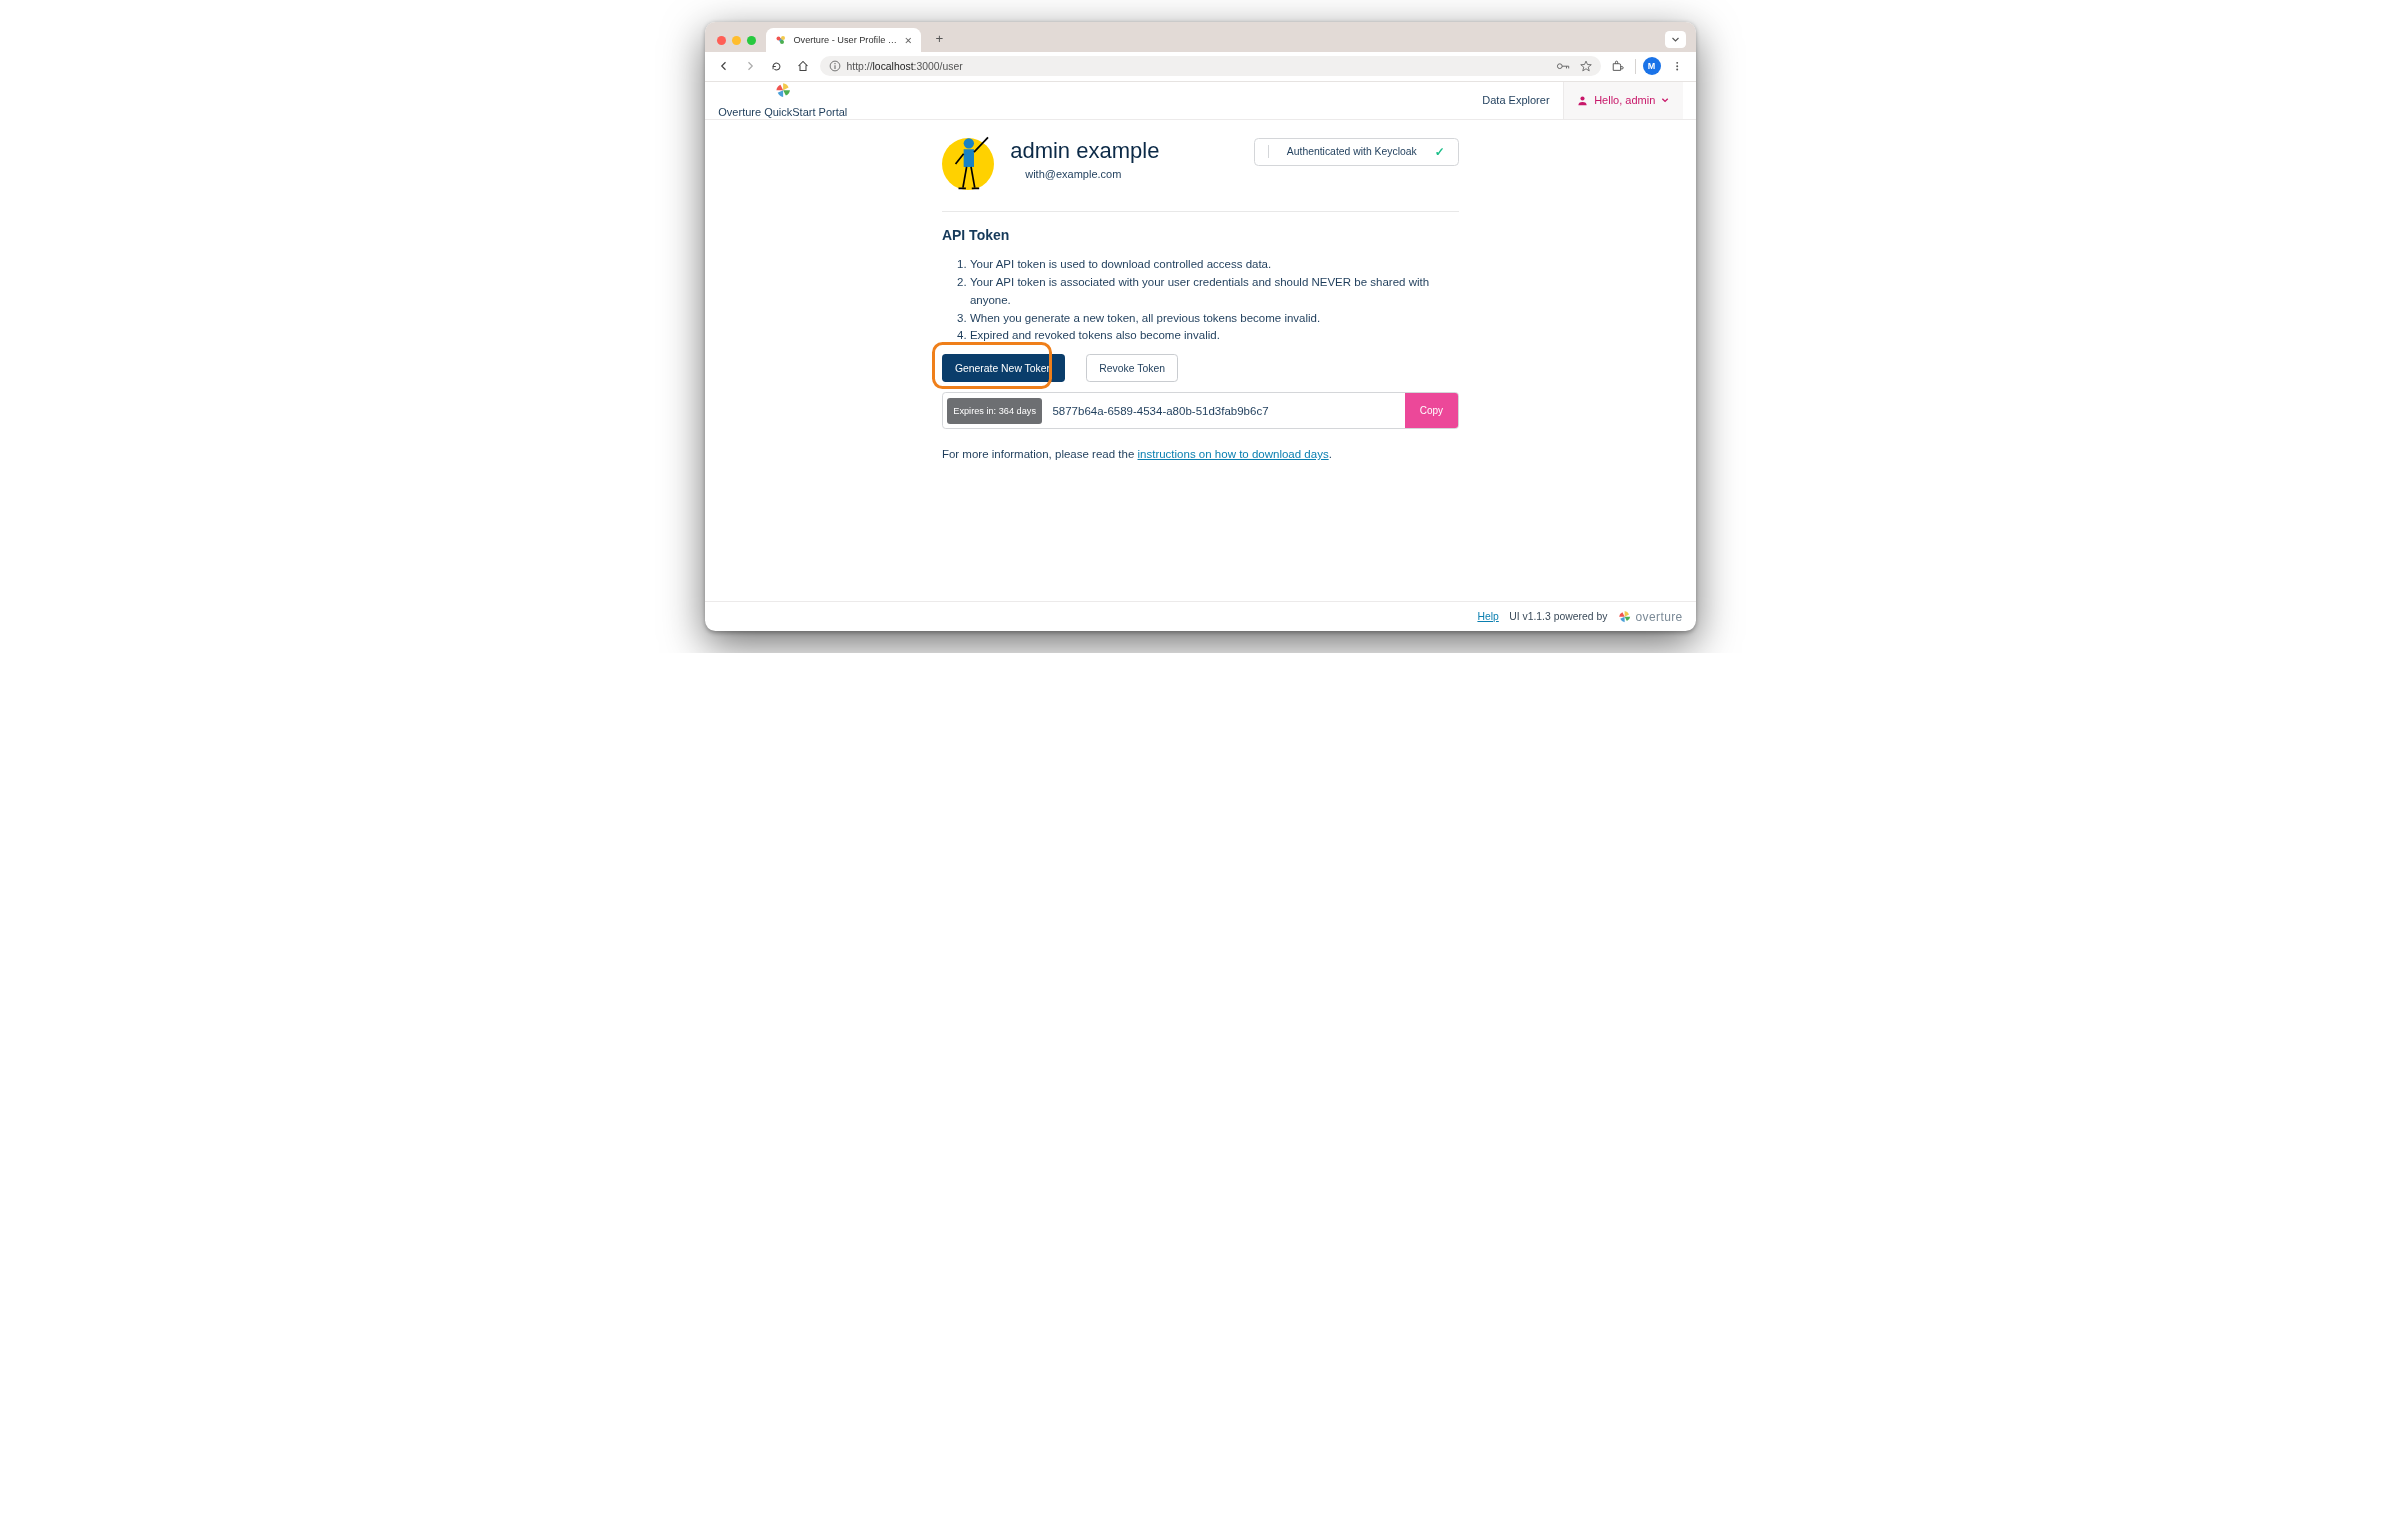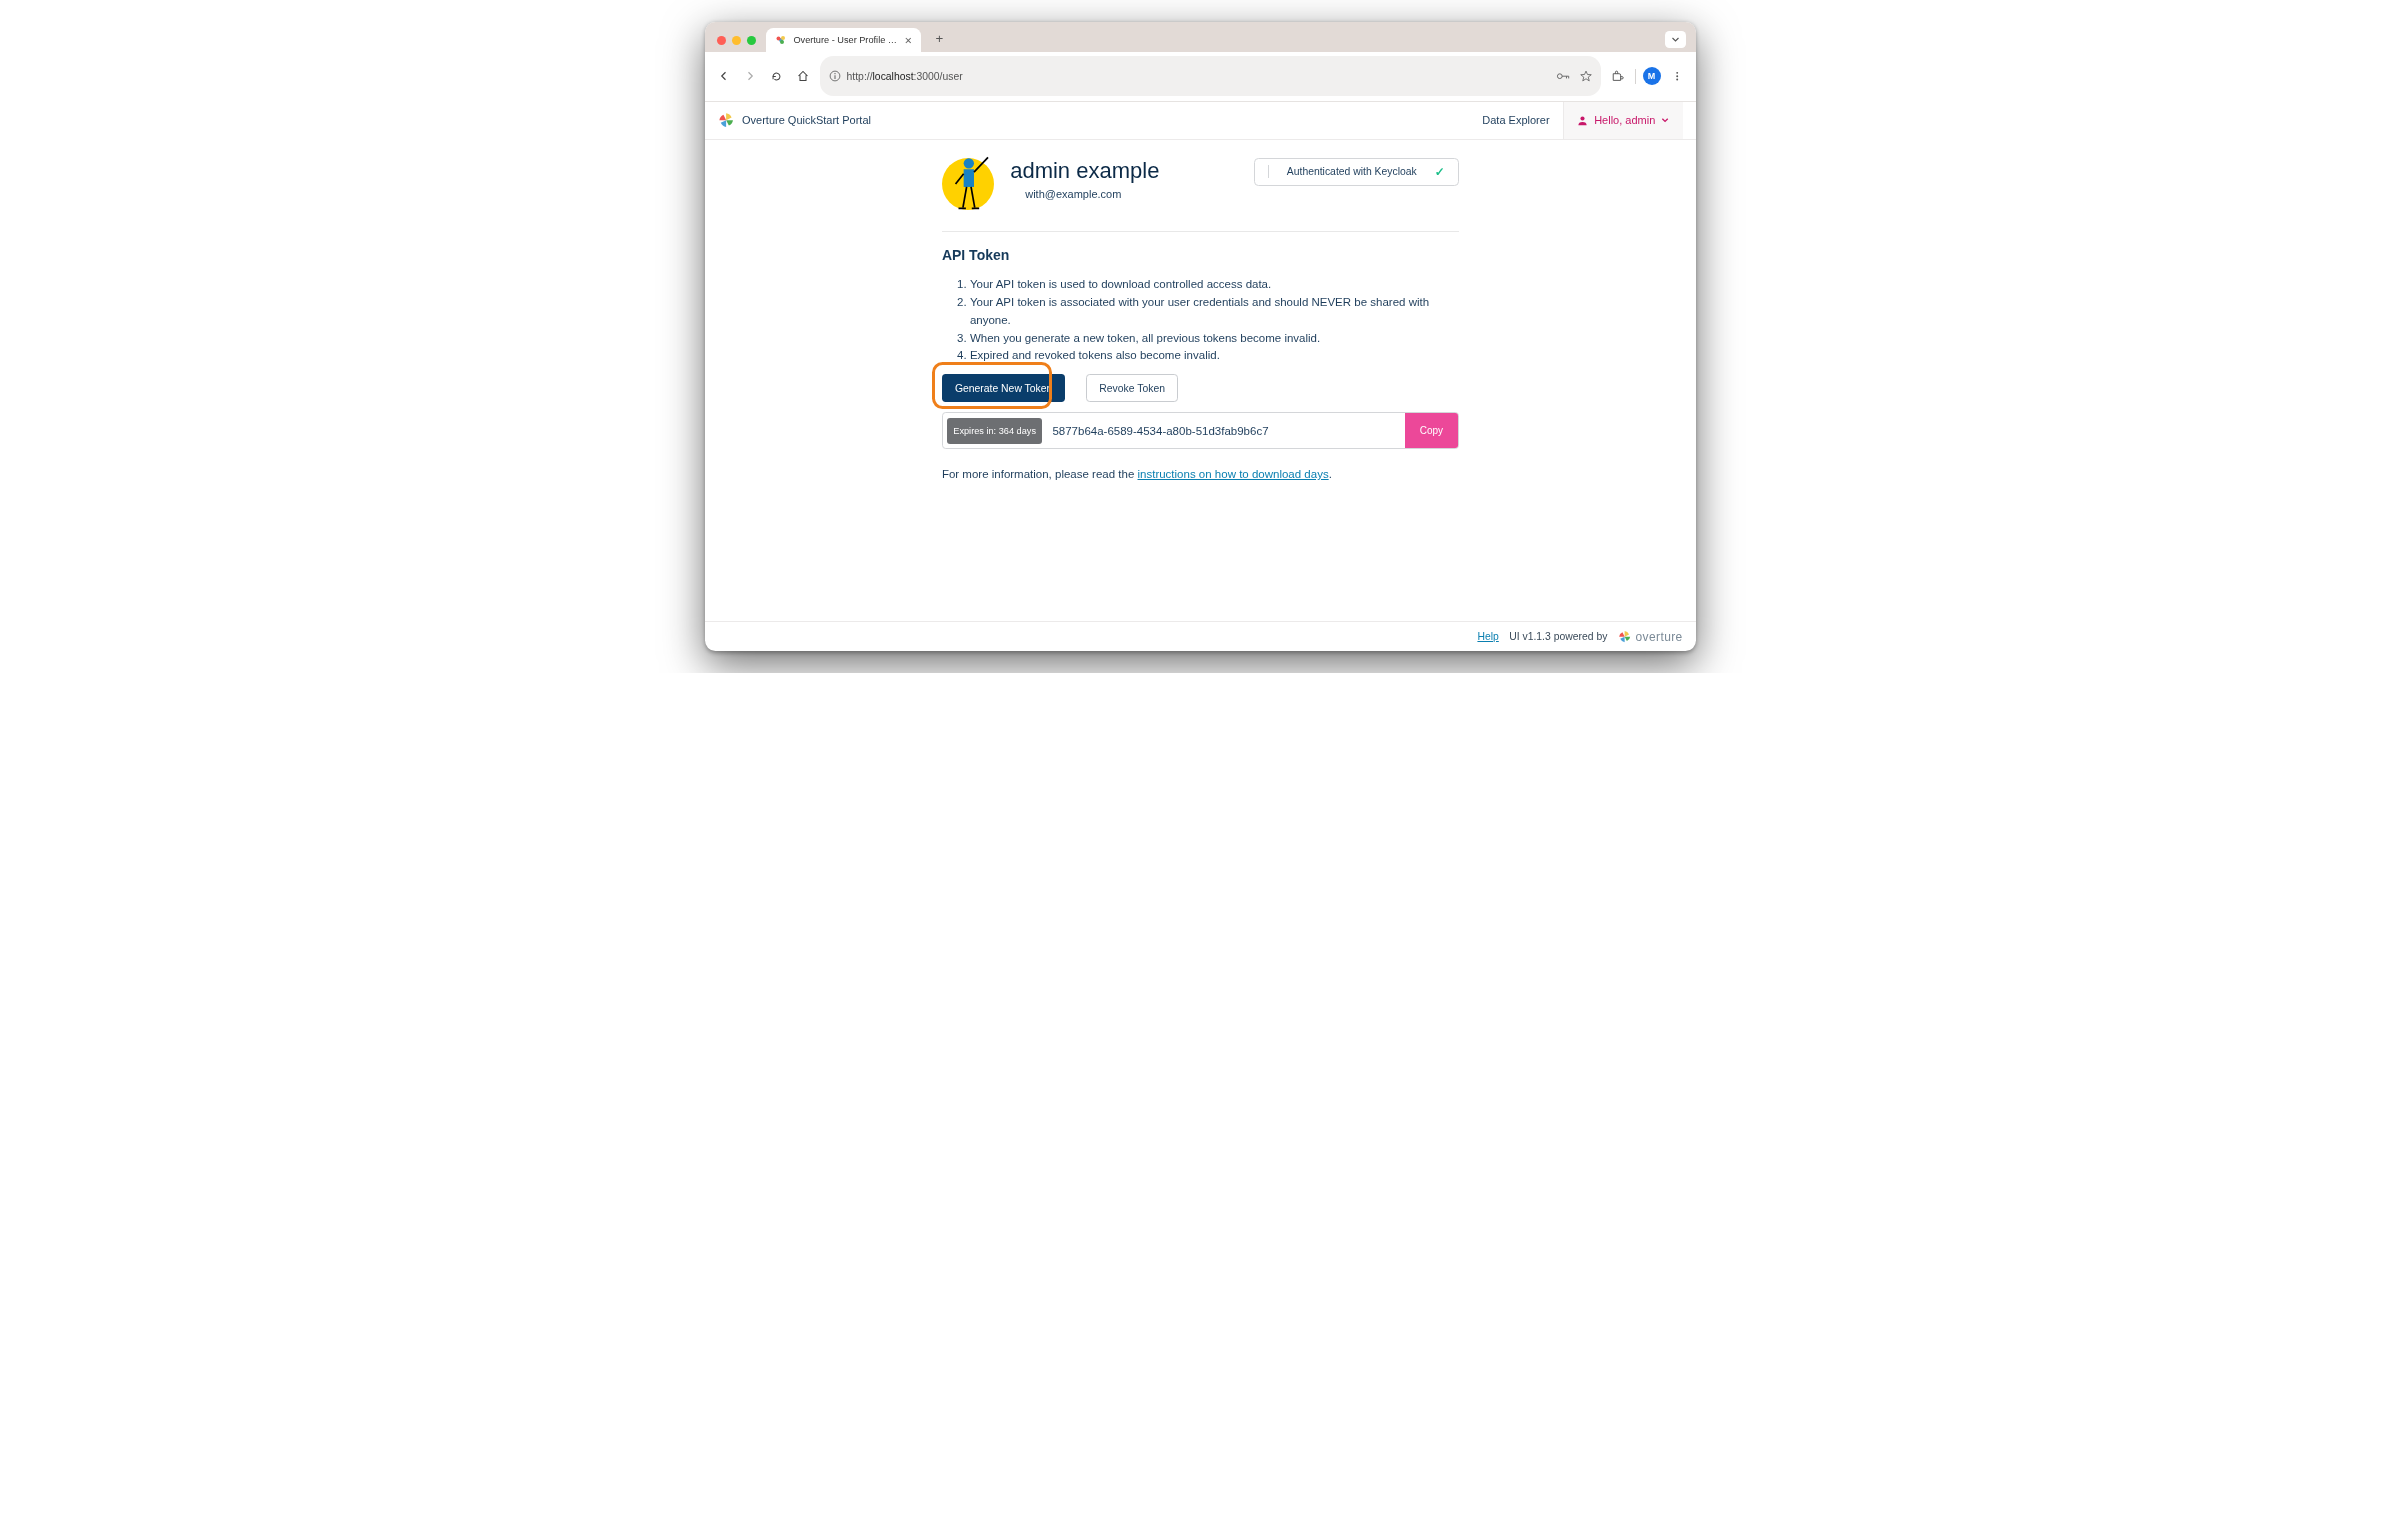--- a/index.html
+++ b/index.html
@@ -26,28 +26,28 @@
     font-size:9.2px; color:#333; max-width:155px;
   }
   .tab .favicon { width:12px; height:12px; }
   .tab .title { white-space:nowrap; overflow:hidden; text-overflow:ellipsis; flex:1;}
   .tab .close { color:#666; font-size:9.6px; }
   .newtab { width:21px; height:21px; display:flex; align-items:center;justify-content:center;color:#555;font-size:13.3px; margin-left:7.4px; margin-bottom:3px; border-radius:50%;}
   .chrome-spacer{flex:1;}
   .tab-overflow{ background:#fff; border-radius:4.4px 4.4px 4.4px 4.4px; width:21px;height:16.3px;display:flex;align-items:center;justify-content:center;margin-bottom:4.4px;margin-right:1.5px;}
   .addr-row { background:#fff; border-bottom:0.7px solid #e6e3e1; padding:4.4px 9px; display:flex;align-items:center;gap:7.4px;}
   .nav-btn { width:19px;height:19px;display:flex;align-items:center;justify-content:center;color:#444;border-radius:50%;}
-  .addr-bar { flex:1; background:#f1f0ef; border-radius:13.3px; height:40px; display:flex;align-items:center;padding:0 9px;color:#5a5a5a;font-size:10.4px;gap:6px;}
+  .addr-bar { flex:1; background:#f1f0ef; border-radius:13.3px; height:20px; display:flex;align-items:center;padding:0 9px;color:#5a5a5a;font-size:10.4px;gap:6px;}
   .addr-bar .url { flex:1; color:#555;}
   .addr-bar .url b{color:#222;font-weight:500;}
   .addr-icons{display:flex;gap:9px;align-items:center;color:#666;}
   .profile-pill{width:18px;height:18px;border-radius:50%;background:#1a73e8;color:#fff;display:flex;align-items:center;justify-content:center;font-size:9px;font-weight:600;}
   
   .app-header{display:flex;align-items:center;padding:0 13.3px;height:38px;border-bottom:0.7px solid #eceaea; font-size:11px;}
-  .brand{display:flex;align-items:center;gap:7.4px;color:#1e3d5b;font-weight:500;}
+  .brand{display:flex;align-items:center;gap:7.4px;color:#1e3d5b;font-weight:500;flex-direction:column;}
   .brand svg{width:16.3px;height:16.3px;}
   .app-header .spacer{flex:1;}
   .nav-link{color:#1e3d5b;padding:0 13.3px;height:100%;display:flex;align-items:center;}
   .user-box{background:#f8f7f7;height:100%;display:flex;align-items:center;gap:6px;padding:0 13.3px;color:#c8186a;font-weight:500;border-left:0.7px solid #eceaea;}
   
   .content{max-width:532px;margin:18px auto 0;padding:0 7.4px 15px;}
   .profile-row{display:flex;align-items:flex-start;gap:16.3px;}
   .avatar{width:52px;height:52px;border-radius:50%;background:#ffd100;position:relative;flex-shrink:0;overflow:visible;}
   .prof-info h1{font-size:22px;color:#0c2a47;font-weight:500;margin-bottom:4.4px;}
   .prof-info .email{color:#1e3d5b;font-size:11px;margin-left:15px;}

